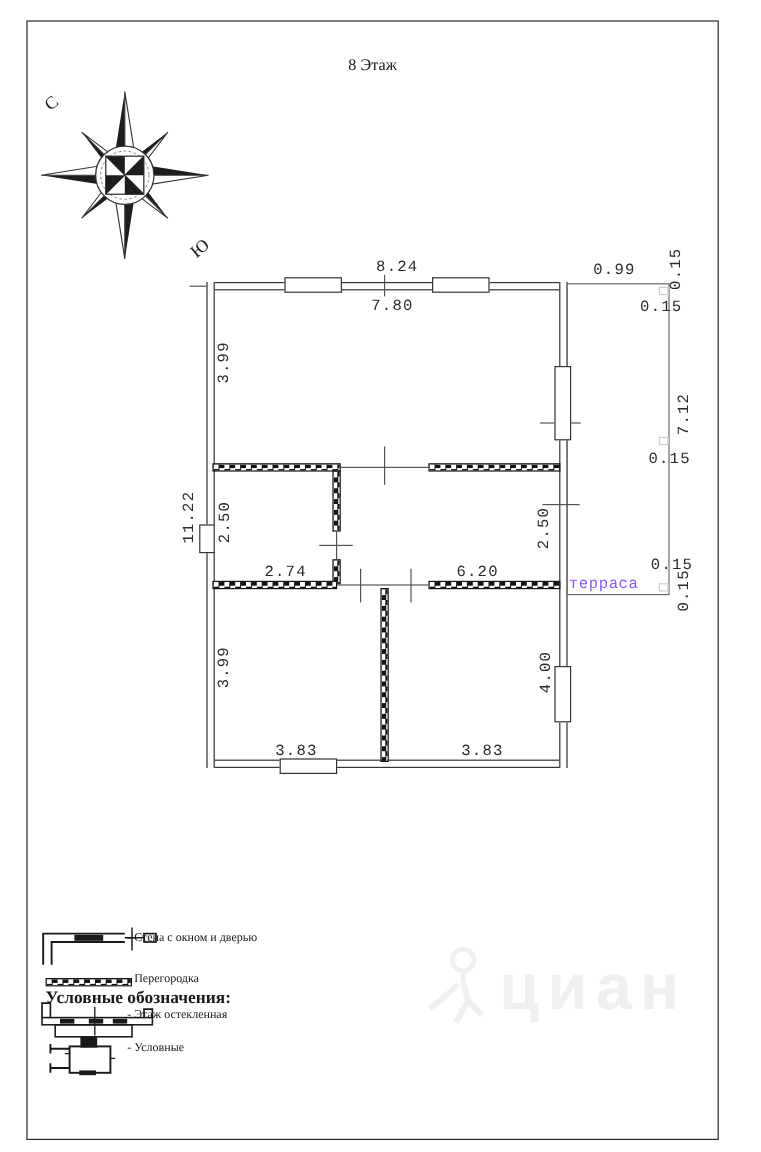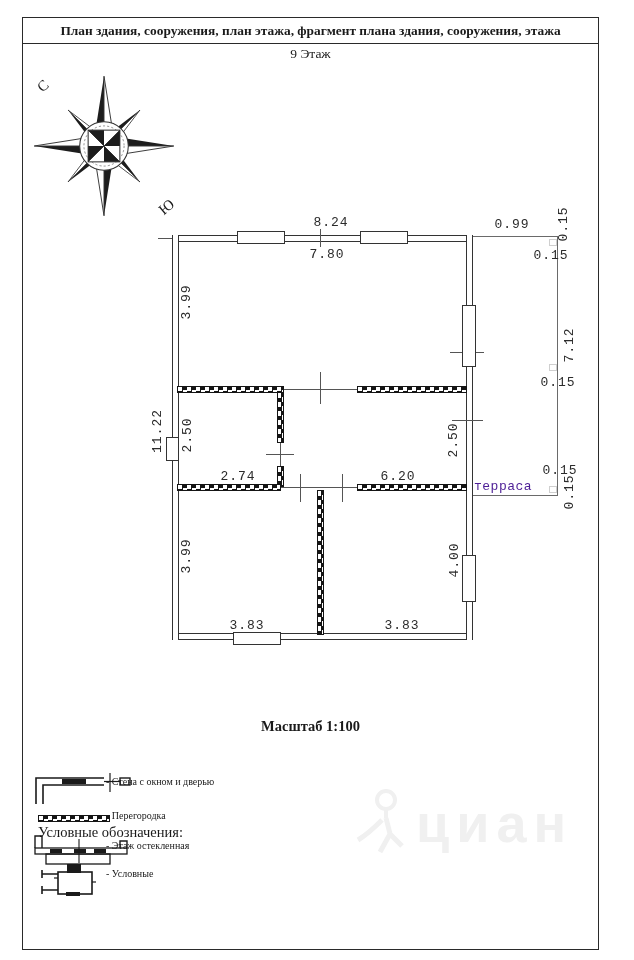--- a/index.html
+++ b/index.html
@@ -27,39 +27,38 @@
       background-size:7px 9px;}
   .win{position:absolute;box-sizing:border-box;background:#fff;border:1.3px solid #333;}
   .tl{position:absolute;background:#555;}
   .gtick{position:absolute;box-sizing:border-box;border:1px solid #cfcfcf;background:#fff;}
   .terrace{position:absolute;left:472px;top:236px;width:86px;height:260px;
            box-sizing:border-box;border:1px solid #6a6a6a;background:#fff;}
   .dim{position:absolute;width:60px;height:14px;font-family:"Liberation Mono", monospace;
        font-size:13px;letter-spacing:1px;color:#2b2b2b;text-align:center;line-height:14px;}
   .dim.v{transform:rotate(-90deg);transform-origin:center center;}
   .terrlabel{position:absolute;left:474px;top:479px;width:64px;font-family:"Liberation Mono", monospace;
-             font-size:13px;color:#4c1d95;letter-spacing:0.5px;}
+             font-size:13px;color:#8b5cf6;letter-spacing:0.5px;}
   
-  .legendhead{position:absolute;left:38px;top:788px;font-weight:normal;font-size:14.5px;margin-top:36px;}
+  .legendhead{position:absolute;left:38px;top:788px;font-weight:bold;font-size:14.5px;margin-top:36px;}
   .legitem{position:absolute;font-size:10px;}
   .legsym{position:absolute;}
   
   .wm{position:absolute;left:352px;top:788px;display:flex;align-items:center;}
   .wmtext{font-family:"Liberation Sans", sans-serif;font-weight:bold;font-size:54px;
           color:#f0f0f0;letter-spacing:7px;margin-left:6px;}
   svg{display:block;}
 </style>
 </head>
 <body>
 
 <div class="sheet">
   <div class="frame"></div>
 
-  <div class="titlebar">План здания, сооружения, план этажа, фрагмент плана здания, сооружения, этажа</div>
-  <div class="subtitle">9 Этаж</div>
+  <div class="subtitle">8 Этаж</div>
 
   <svg class="legsym" style="left:30px;top:72px" width="148" height="148" viewBox="0 0 140 140">
 
     <polygon points="70,4 70,70 61,61" fill="#1d1d1d"></polygon>
     <polygon points="70,4 70,70 79,61" fill="#fff" stroke="#333" stroke-width="0.9"></polygon>
     <polygon points="136,70 70,70 79,61" fill="#1d1d1d"></polygon>
     <polygon points="136,70 70,70 79,79" fill="#fff" stroke="#333" stroke-width="0.9"></polygon>
     <polygon points="70,136 70,70 79,79" fill="#1d1d1d"></polygon>
     <polygon points="70,136 70,70 61,79" fill="#fff" stroke="#333" stroke-width="0.9"></polygon>
     <polygon points="4,70 70,70 61,79" fill="#1d1d1d"></polygon>
@@ -141,21 +140,20 @@
     <span class="dim" style="left:368px;top:470px">6.20</span>
     <span class="dim" style="left:530px;top:464px">0.15</span>
     <span class="dim v" style="left:540px;top:485px">0.15</span>
     <span class="dim v" style="left:157px;top:549px">3.99</span>
     <span class="dim v" style="left:425px;top:553px">4.00</span>
     <span class="dim" style="left:217px;top:619px">3.83</span>
     <span class="dim" style="left:372px;top:619px">3.83</span>
     <span class="terrlabel">терраса</span>
   </div>
 
-  <div class="scalelabel">Масштаб 1:100</div>
 
   <div>
     <div class="legendhead">Условные обозначения:</div>
 
     <svg class="legsym" style="left:34px;top:772px" width="102" height="34" viewBox="0 0 102 34">
       <path d="M2,32 L2,6 L70,6 M9,32 L9,13 L70,13" fill="none" stroke="#1a1a1a" stroke-width="1.6"></path>
       <rect x="28" y="7" width="24" height="5" fill="#1a1a1a"></rect>
       <line x1="70" y1="9.5" x2="86" y2="9.5" stroke="#1a1a1a" stroke-width="1.2"></line>
       <line x1="76" y1="1" x2="76" y2="20" stroke="#1a1a1a" stroke-width="1.2"></line>
       <rect x="86" y="6" width="10" height="7" fill="#fff" stroke="#1a1a1a" stroke-width="1.4"></rect>

